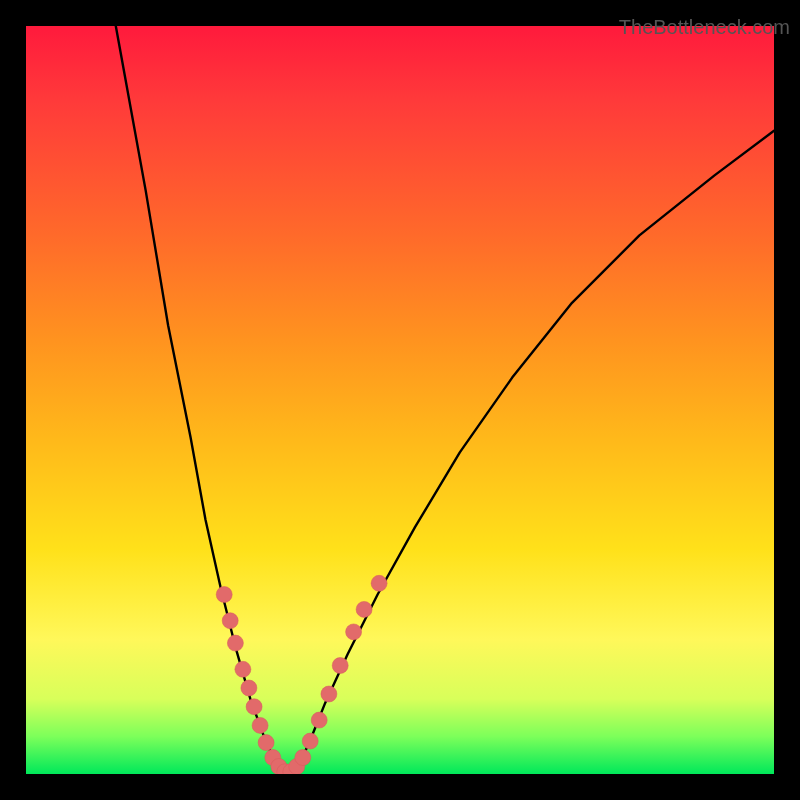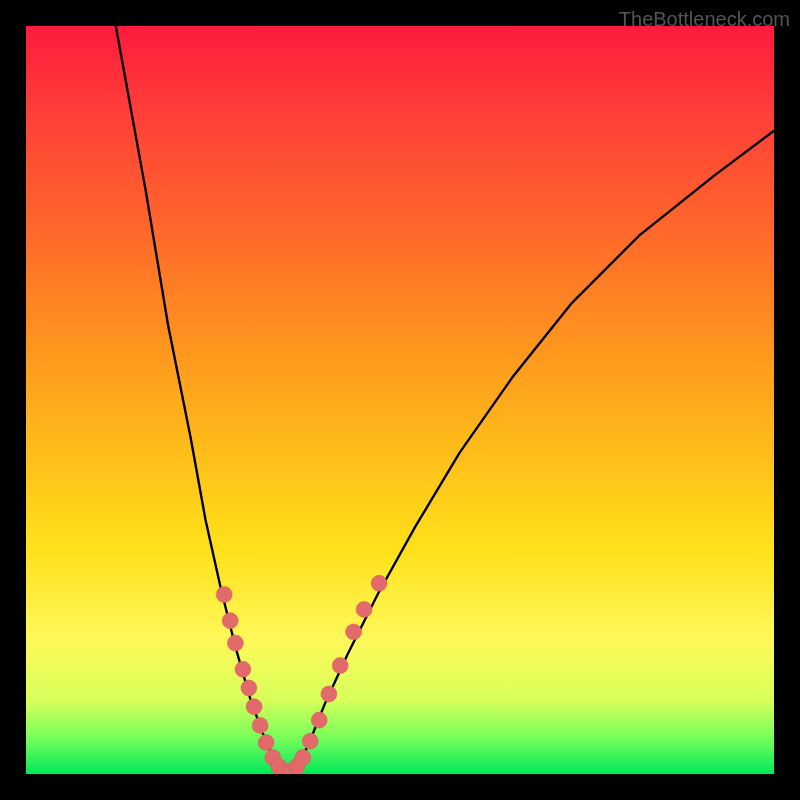--- a/index.html
+++ b/index.html
@@ -35,21 +35,21 @@
       #ff931f 42%,
       #ffb81a 55%,
       #ffe11a 70%,
       #fff85a 82%,
       #d8ff5a 90%,
       #7cff5a 95%,
       #00e85a 100%);
   }
   .watermark {
     position: absolute;
-    top: 8px;
+    top: 16px;
     right: 10px;
     color: #555;
     font-size: 20px;
     font-weight: 500;
     user-select: none;
     pointer-events: none;
   }
   svg.curve {
     position: absolute;
     inset: 0;

